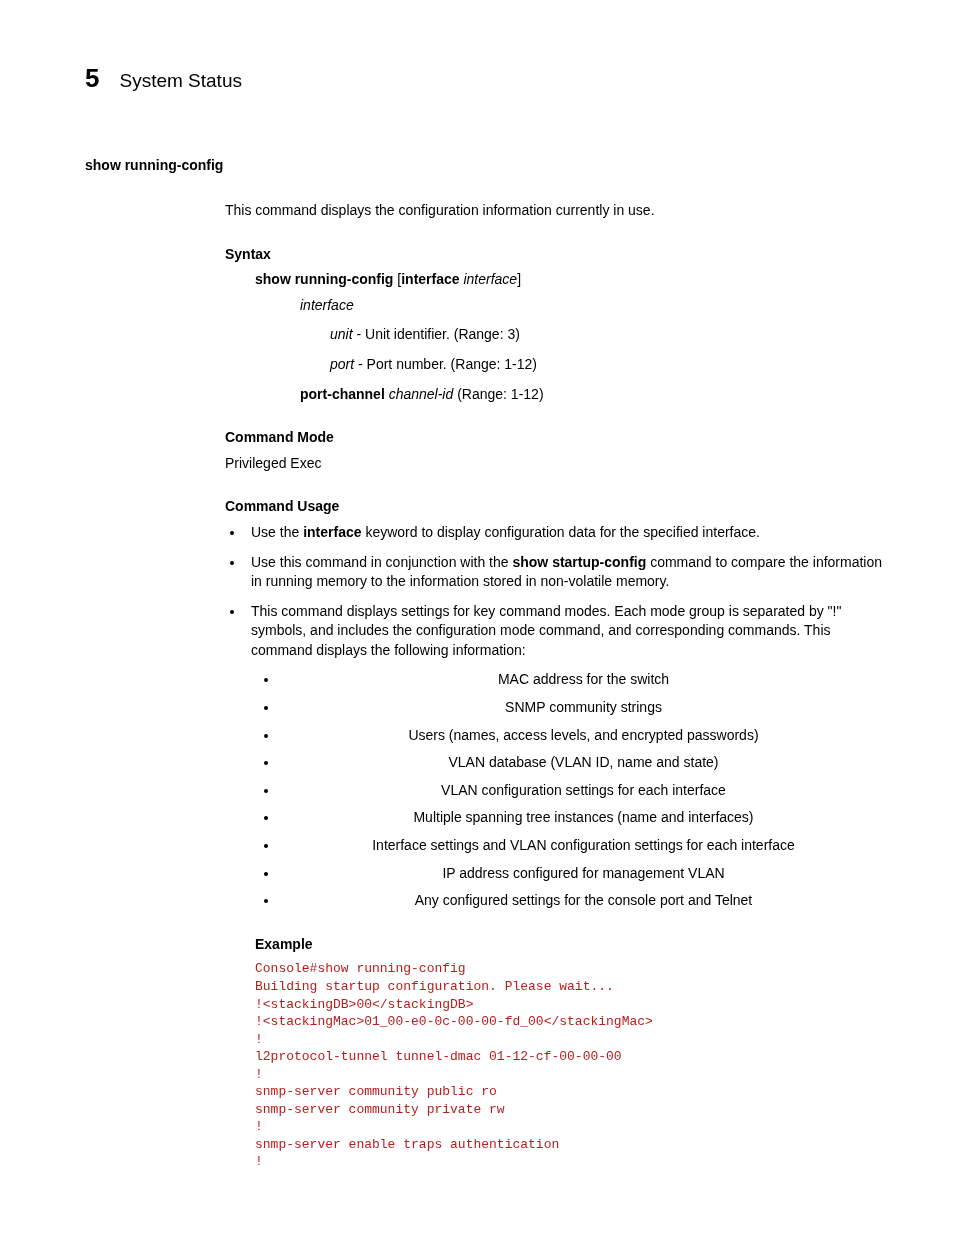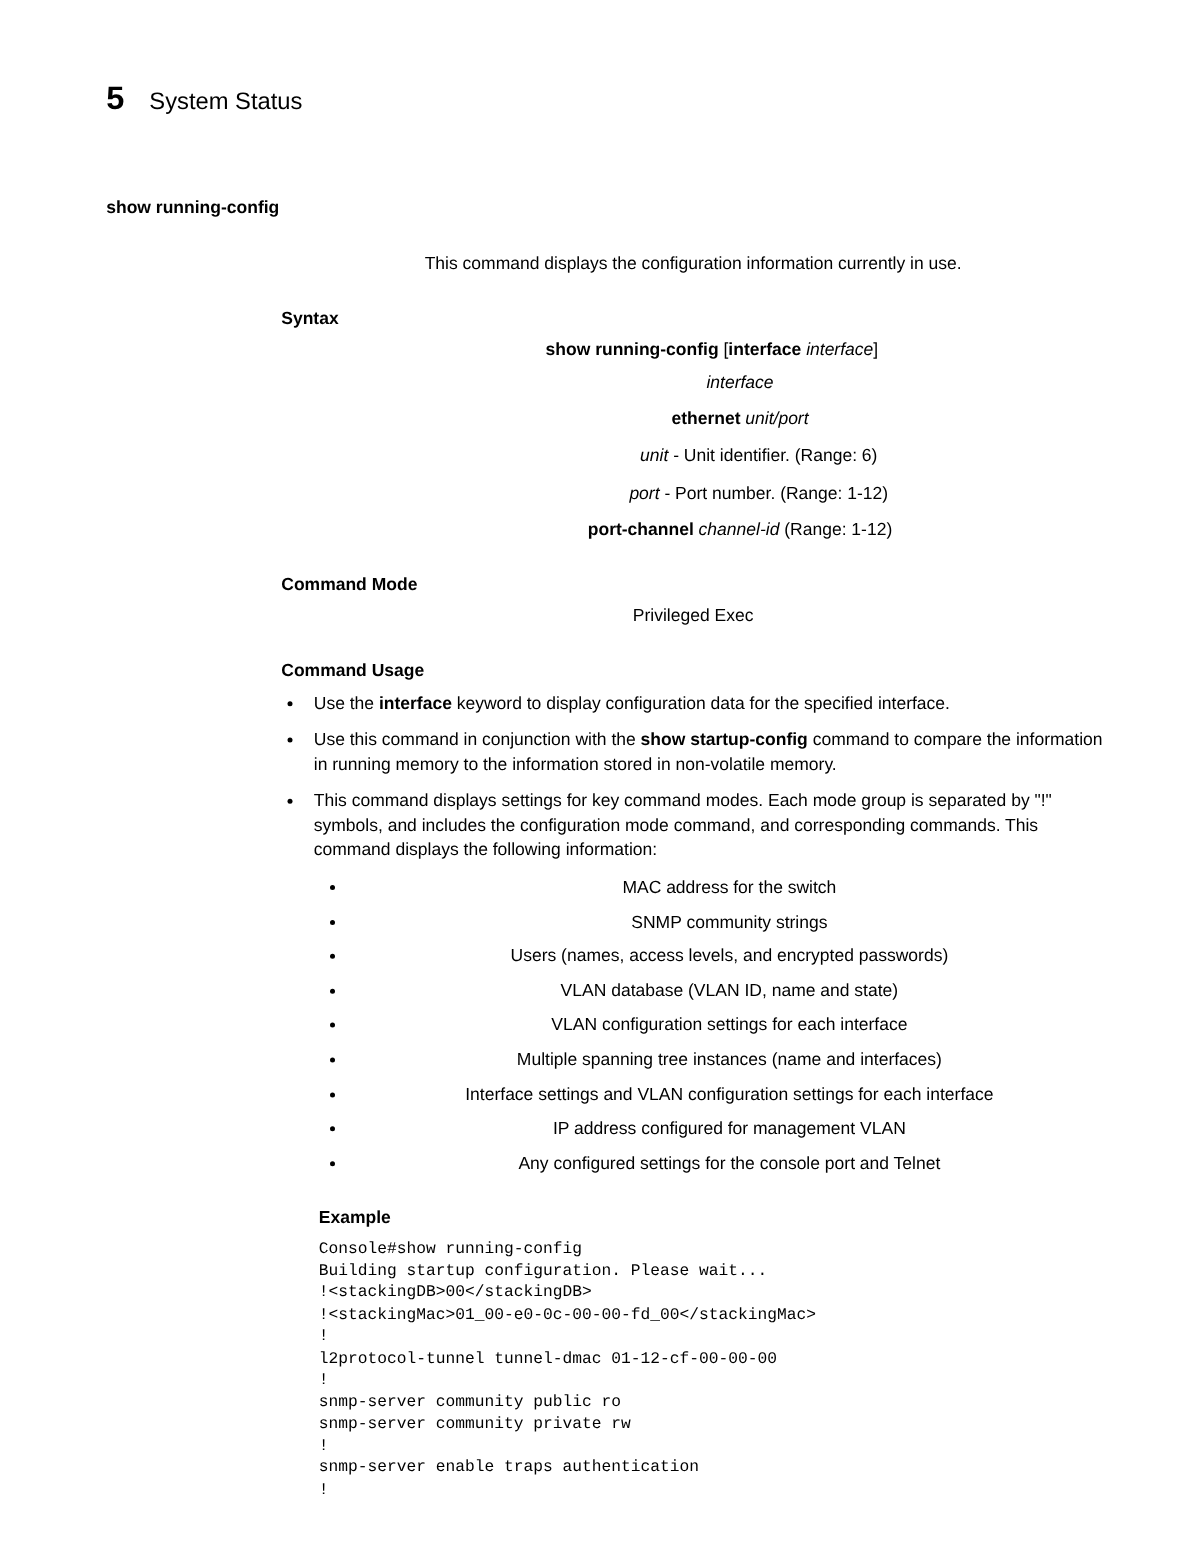--- a/index.html
+++ b/index.html
@@ -31,21 +31,21 @@
   }
   .indent1 { margin-left: 140px; }
   .indent2 { margin-left: 170px; }
   .indent3 { margin-left: 215px; }
   .indent4 { margin-left: 245px; }
   .section-head {
     font-weight: bold;
     margin-top: 24px;
     margin-bottom: 6px;
   }
-  .para { margin-bottom: 6px; text-align: center; }
+  .para { margin-bottom: 6px; }
   .desc-block .para { margin-bottom: 10px; }
   .italic { font-style: italic; }
   .bold { font-weight: bold; }
   ul.outer {
     list-style: disc;
     padding-left: 20px;
     margin: 6px 0 0 140px;
   }
   ul.outer > li {
     margin-bottom: 10px;
@@ -59,21 +59,21 @@
   ul.inner > li {
     margin-bottom: 8px;
     padding-left: 4px;
     text-align: center;
   }
   pre.code {
     font-family: "Courier New", monospace;
     font-size: 13px;
     white-space: pre;
     margin: 6px 0 0 170px;
-    color: #000000;
+    color: #b91c1c;
     line-height: 1.35;
   }
 </style>
 </head>
 <body>
 
 <div class="header">
   <span class="chapter-num">5</span>
   <span class="chapter-title">System Status</span>
 </div>
@@ -84,26 +84,23 @@
 
 <div class="indent1 section-head">Syntax</div>
 
 <div class="indent2 para">
   <span class="bold">show running-config</span><span> [</span><span class="bold">interface</span><span class="italic"> interface</span><span>]</span>
 </div>
 
 <div class="desc-block">
 <div class="indent3 para italic">interface</div>
 
-<div class="indent3 para">
-  <span class="bold">ethernet</span><span class="italic"> unit/port</span>
-</div>
 
 <div class="indent4 para">
-  <span class="italic">unit</span><span> - Unit identifier. (Range: 6)</span>
+  <span class="italic">unit</span><span> - Unit identifier. (Range: 3)</span>
 </div>
 
 <div class="indent4 para">
   <span class="italic">port</span><span> - Port number. (Range: 1-12)</span>
 </div>
 
 <div class="indent3 para">
   <span class="bold">port-channel</span><span class="italic"> channel-id</span><span> (Range: 1-12)</span>
 </div>
 

